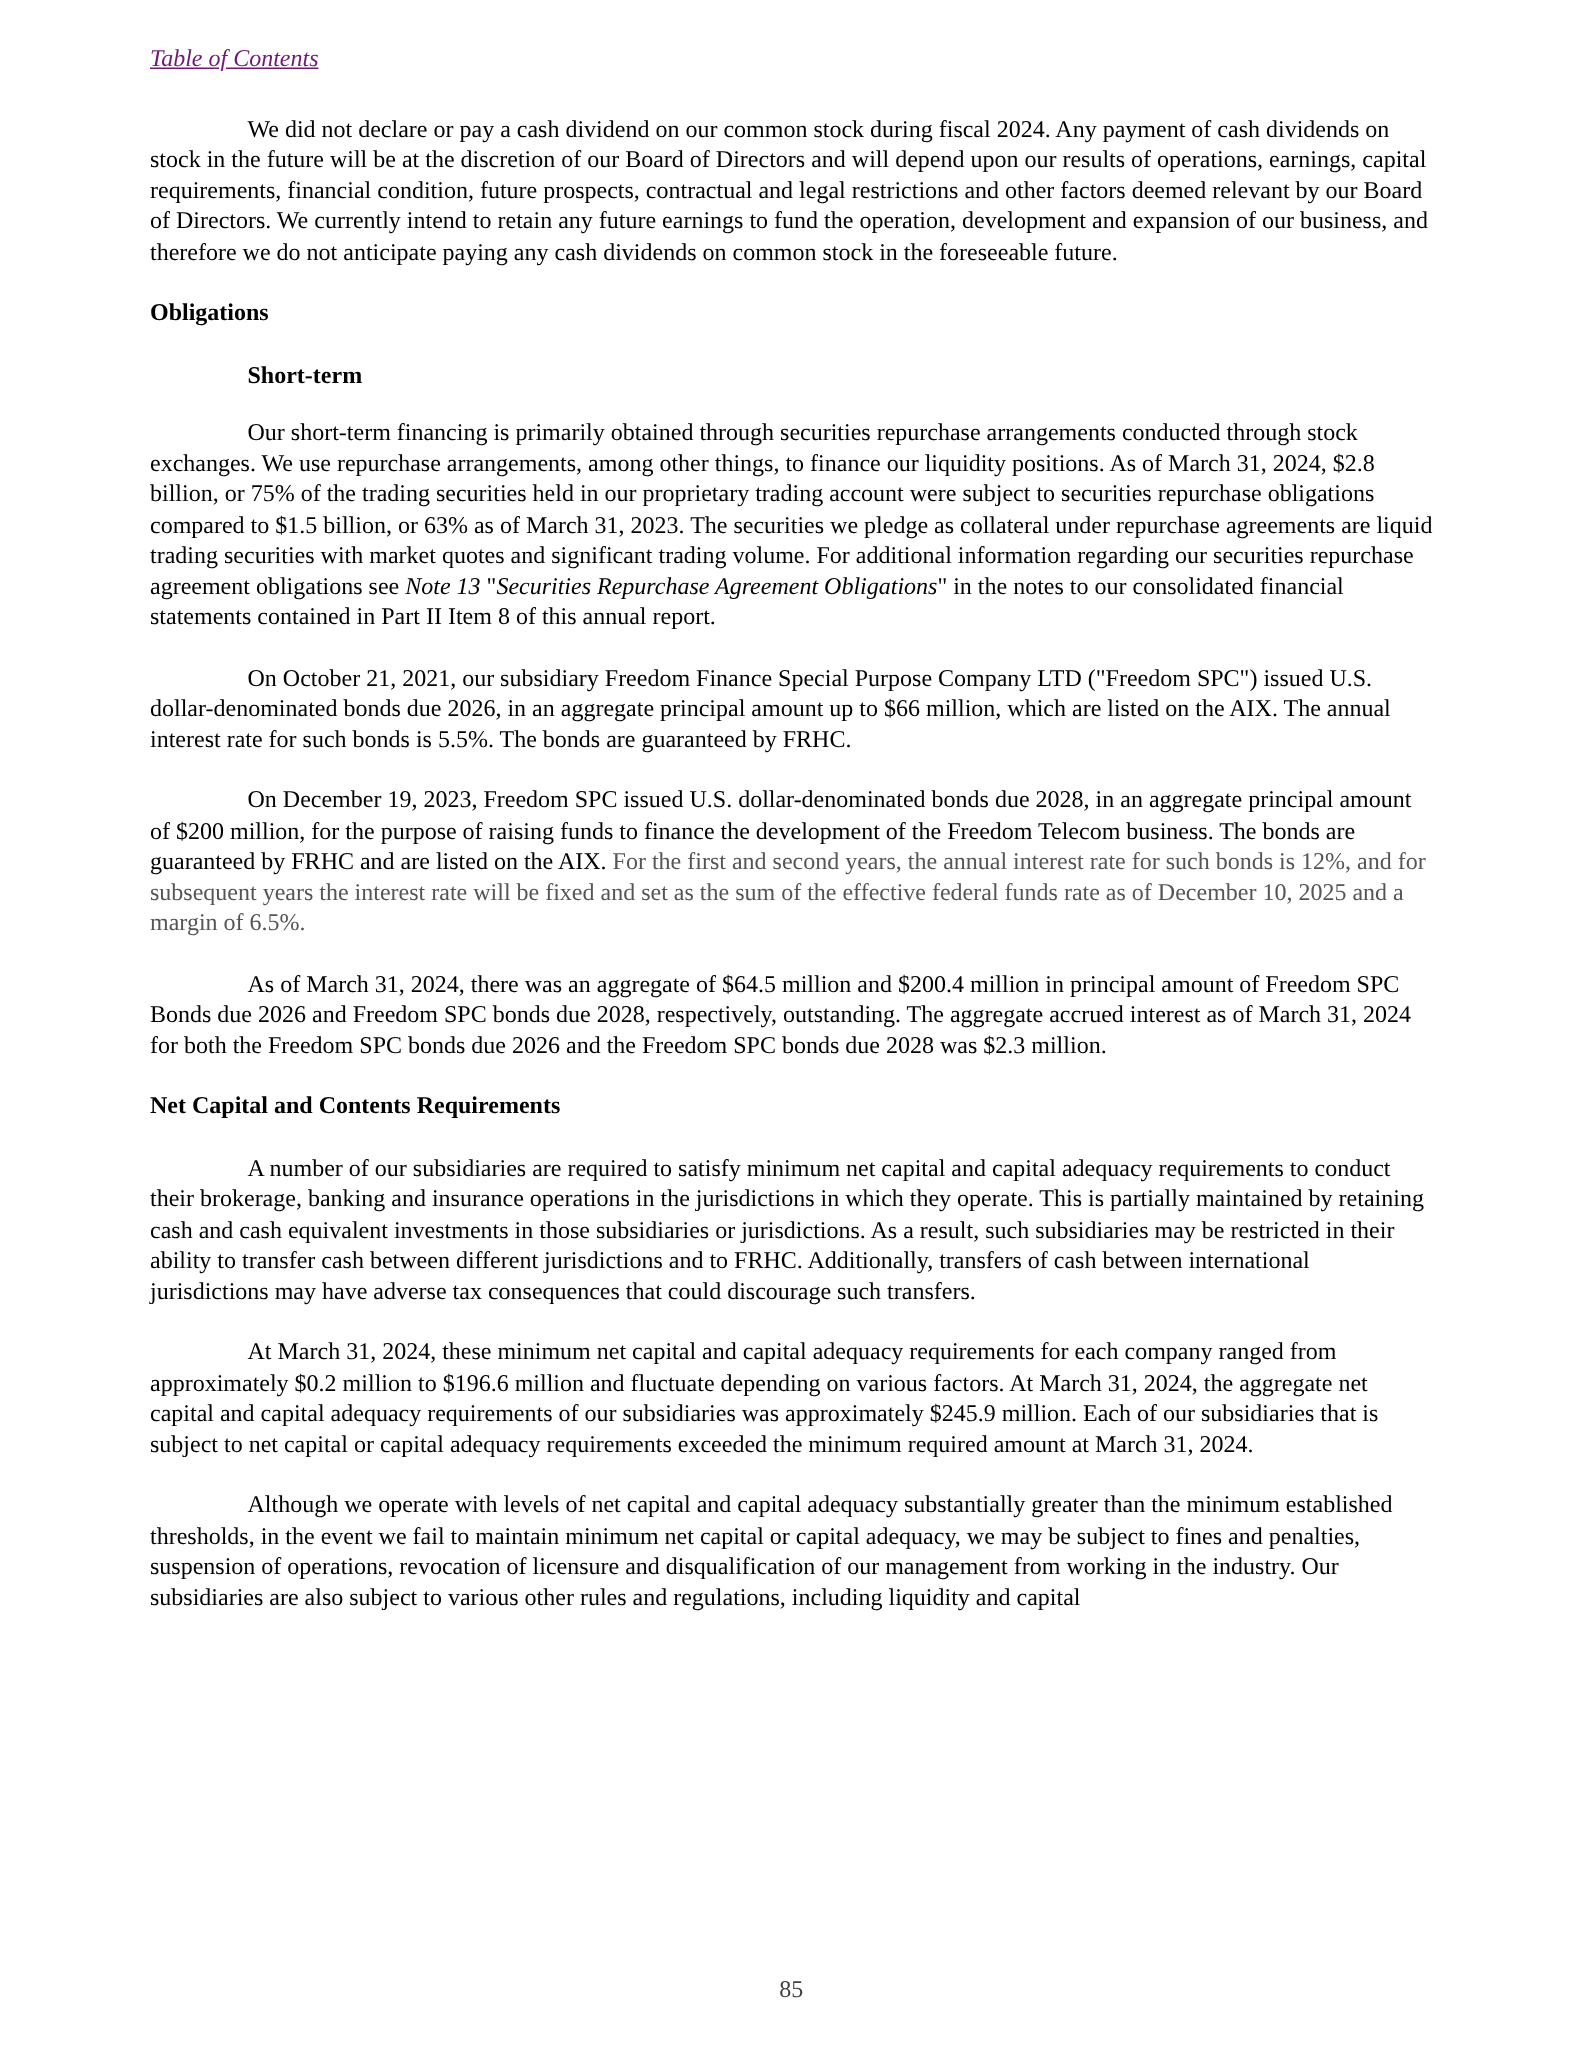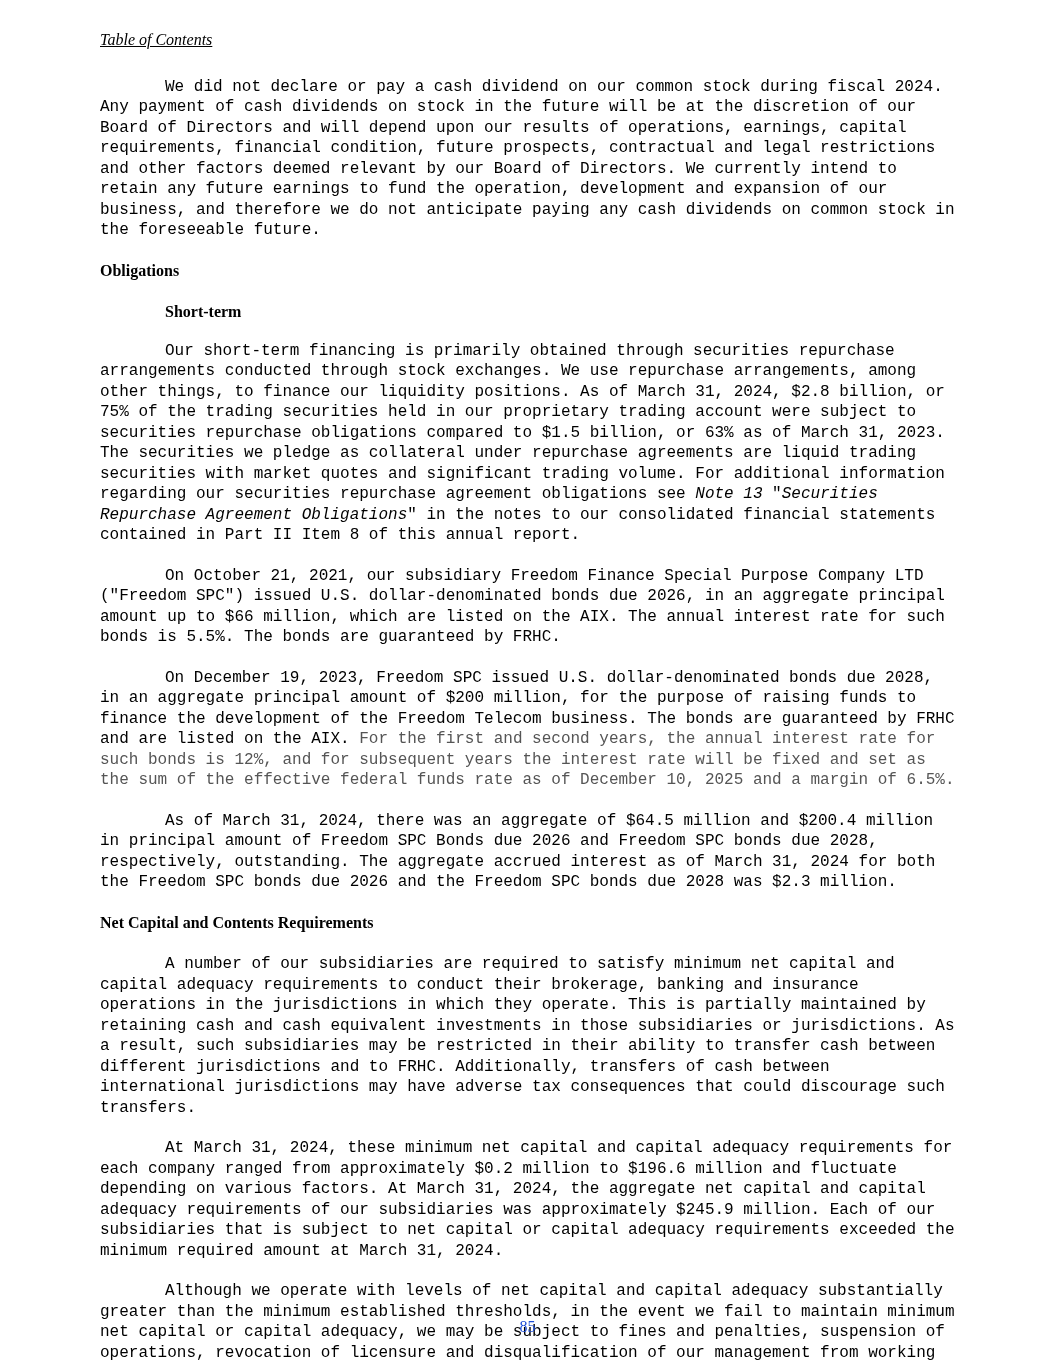--- a/index.html
+++ b/index.html
@@ -17,32 +17,31 @@
     font-family: "Liberation Serif", "DejaVu Serif", serif;
     font-size: 16px;
     line-height: 20.5px;
     color: #000000;
     overflow: hidden;
   }
   .toc-wrap {
     margin: 0 0 26px 0;
   }
   a.toc-link {
-    color: #000000;
+    color: #701a75;
     font-style: italic;
     text-decoration: underline;
     font-size: 16px;
   }
   p.body {
     margin: 0 0 20px 0;
     text-align: left;
   }
   p.indent {
     text-indent: 65px;
-    font-family: Liberation Mono, monospace;
   }
   h3.sec-heading {
     font-size: 16px;
     font-weight: bold;
     font-style: normal;
     margin: 0 0 21px 0;
     line-height: 20.5px;
   }
   h4.sub-heading {
     font-size: 16px;
@@ -56,21 +55,21 @@
   em.note-ref {
     font-style: italic;
   }
   .footer {
     position: absolute;
     bottom: 28px;
     left: 0;
     width: 100%;
     text-align: center;
     font-size: 16px;
-    color: #1d4ed8;
+    color: #404040;
   }
 </style>
 </head>
 <body>
 
 <div class="page">
 
   <div class="toc-wrap">
     <a href="#" class="toc-link">Table of Contents</a>
   </div>

